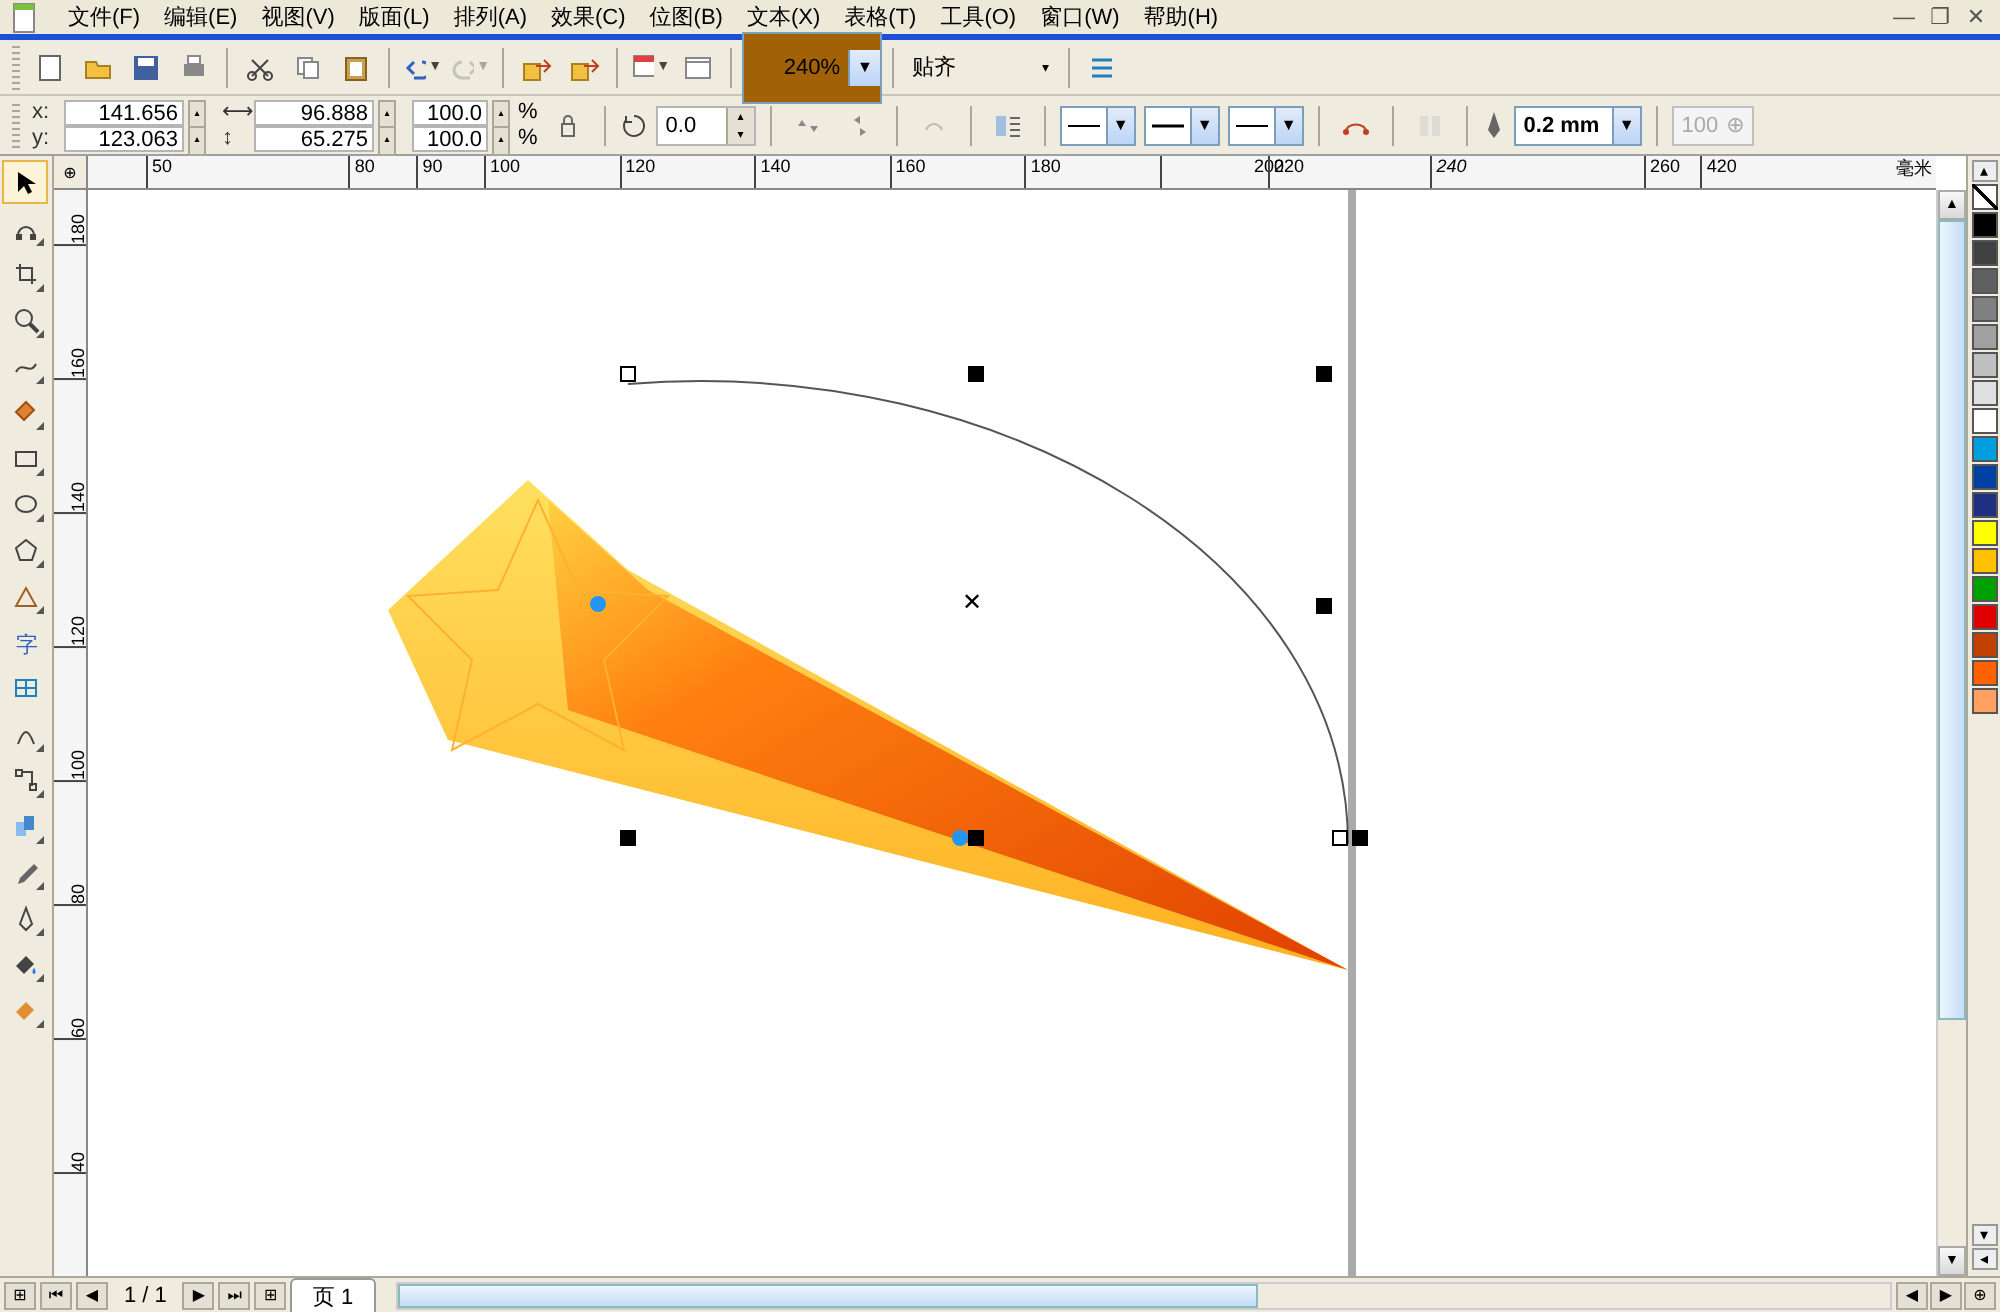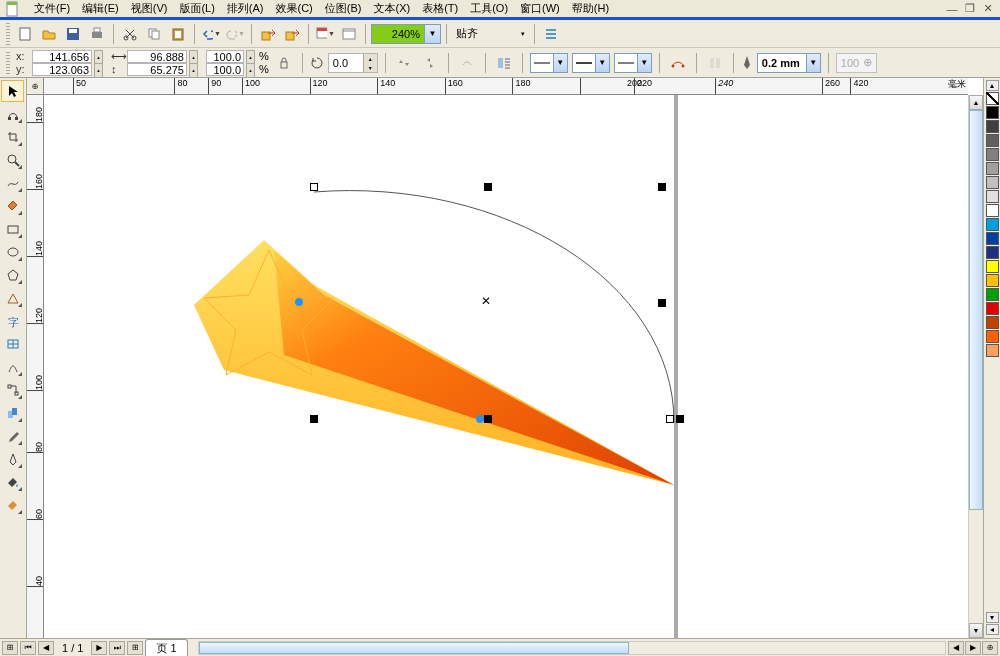--- a/index.html
+++ b/index.html
@@ -13,21 +13,21 @@
 .menubar .wc { width: 16px; height: 14px; display: flex; align-items: center; justify-content: center; color: #555; }
 
 
 .toolbar-row { display: flex; align-items: center; height: 28px; padding: 2px 4px; background: #efebde; border-bottom: 1px solid #cac6b8; gap: 2px; }
 .tb-btn { width: 22px; height: 22px; display: flex; align-items: center; justify-content: center; border: 1px solid transparent; border-radius: 2px; }
 .tb-sep { width: 1px; height: 20px; background: #aca899; margin: 0 3px; }
 .tb-sep-dot { width: 4px; height: 22px; background: repeating-linear-gradient(#aca899 0 1px, transparent 1px 3px); margin: 0 2px; }
 .tb-dd { display: flex; align-items: center; }
 .tb-dd .arrow { font-size: 7px; margin-left: 1px; color: #444; }
 
-.zoom-box { display: flex; align-items: center; border: 1px solid #7b9ebd; background: #84cc16; height: 20px; }
+.zoom-box { display: flex; align-items: center; border: 1px solid #7b9ebd; background: #a16207; height: 36px; }
 .zoom-box span { padding: 0 4px 0 6px; min-width: 52px; text-align: right; }
 .zoom-box .zoom-arrow { width: 16px; height: 18px; background: linear-gradient(#e2ecfa,#bcd4f6); border-left: 1px solid #7b9ebd; display: flex; align-items: center; justify-content: center; font-size: 8px; }
 
 .snap-box { display: flex; align-items: center; padding: 0 4px; gap: 41px; }
 .snap-box .arrow { font-size: 7px; margin-left: 2px; }
 
 
 .prop-row { display: flex; align-items: center; height: 30px; padding: 2px 4px; background: #efebde; border-bottom: 1px solid #a0a0a0; gap: 4px; }
 .coord-block { display: flex; flex-direction: column; font-size: 10px; line-height: 13px; }
 .coord-row { display: flex; align-items: center; gap: 2px; }

